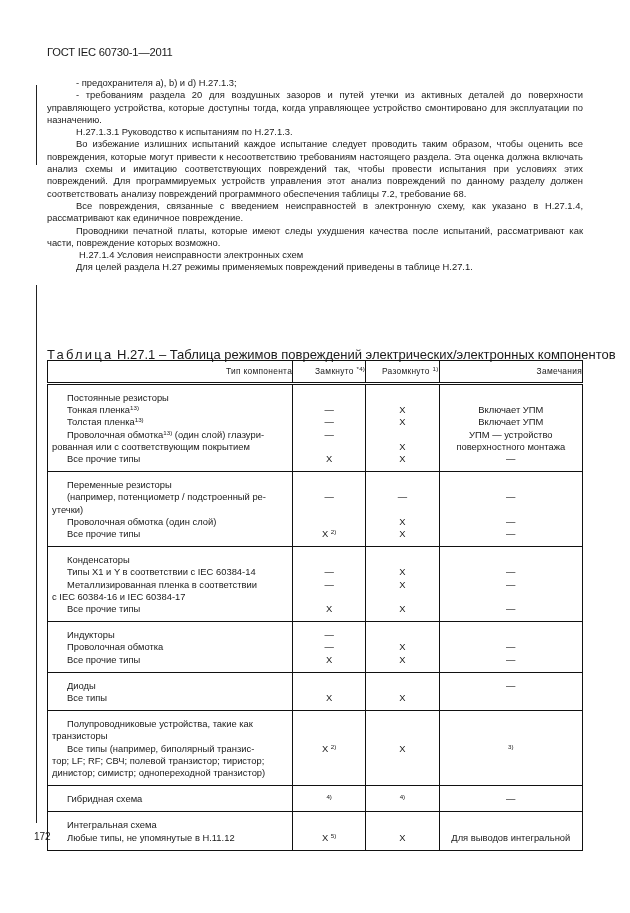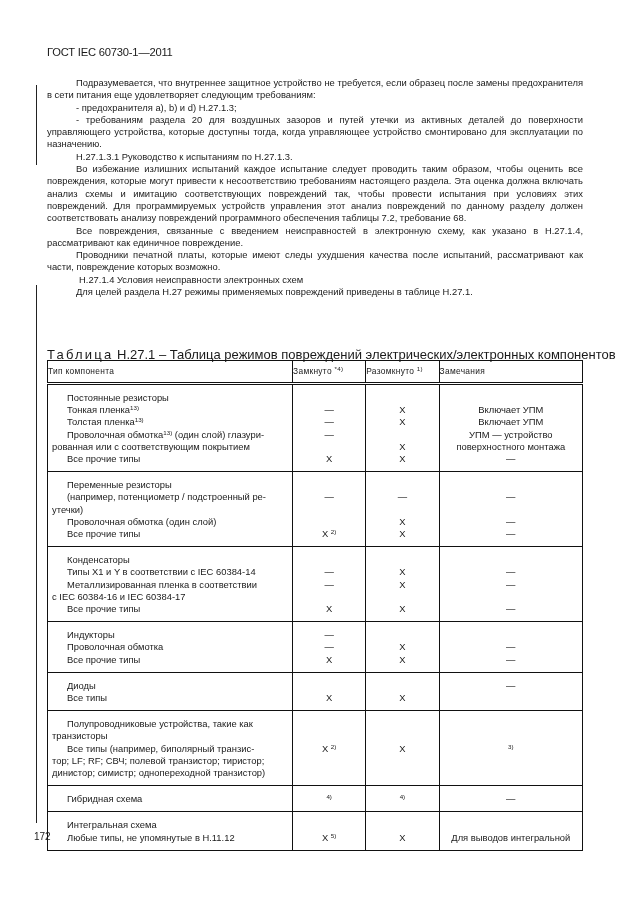--- a/index.html
+++ b/index.html
@@ -9,42 +9,41 @@
   .change-bar { position: absolute; left: 36px; width: 1px; background: #222; }
   .body-text { position: absolute; left: 47px; width: 536px; font-size: 9.4px; line-height: 12.3px; }
   .body-text p { margin: 0; text-align: justify; }
   .ind { text-indent: 29px; }
   .ind2 { text-indent: 32px; }
   .table-caption { position: absolute; left: 47px; top: 347px; font-size: 13px; }
   .table-caption .sp { letter-spacing: 2.2px; }
   table.fm { position: absolute; left: 47px; top: 360px; width: 536px; border-collapse: collapse;
              font-size: 9.4px; line-height: 12.2px; }
   table.fm td, table.fm th { border: 1px solid #111; vertical-align: top; padding: 0; }
-  table.fm th { font-weight: normal; font-size: 8.4px; letter-spacing: 0.3px; height: 21px; vertical-align: middle; text-align: left; border-bottom: 3px double #111; }
+  table.fm th { font-weight: normal; font-size: 8.4px; letter-spacing: 0.3px; height: 21px; vertical-align: middle; text-align: right; border-bottom: 3px double #111; }
   table.fm th sup, table.fm td sup { font-size: 6.2px; vertical-align: top; position: relative; top: -2px; }
   .c1 { width: 245px; }
   .c2 { width: 73px; }
   .c3 { width: 73px; }
   .c4 { width: 143px; }
   .cell-lines { padding: 7px 4px 6px 4px; }
   .ln { display: block; min-height: 12.2px; white-space: nowrap; }
   .ln.i { padding-left: 15px; }
   .ctr { text-align: center; }
   .page-num { position: absolute; left: 34px; top: 831px; font-size: 10px; }
 </style>
 </head>
 <body>
 
 <div class="header">ГОСТ IEC 60730-1—2011</div>
 
 <div class="change-bar" style="top:85px;height:80px;"></div>
 <div class="change-bar" style="top:285px;height:538px;"></div>
 
 <div class="body-text" style="top:77px;">
-  <p class="ind">Подразумевается, что внутреннее защитное устройство не требуется, если образец после замены предохранителя в сети питания еще удовлетворяет следующим требованиям:</p>
   <p class="ind">- предохранителя а), b) и d) H.27.1.3;</p>
   <p class="ind">- требованиям раздела 20 для воздушных зазоров и путей утечки из активных деталей до поверхности управляющего устройства, которые доступны тогда, когда управляющее устройство смонтировано для эксплуатации по назначению.</p>
   <p class="ind">H.27.1.3.1 Руководство к испытаниям по H.27.1.3.</p>
   <p class="ind">Во избежание излишних испытаний каждое испытание следует проводить таким образом, чтобы оценить все повреждения, которые могут привести к несоответствию требованиям настоящего раздела. Эта оценка должна включать анализ схемы и имитацию соответствующих повреждений так, чтобы провести испытания при условиях этих повреждений. Для программируемых устройств управления этот анализ повреждений по данному разделу должен соответствовать анализу повреждений программного обеспечения таблицы 7.2, требование 68.</p>
   <p class="ind">Все повреждения, связанные с введением неисправностей в электронную схему, как указано в H.27.1.4, рассматривают как единичное повреждение.</p>
   <p class="ind">Проводники печатной платы, которые имеют следы ухудшения качества после испытаний, рассматривают как части, повреждение которых возможно.</p>
   <p class="ind2">H.27.1.4 Условия неисправности электронных схем</p>
   <p class="ind">Для целей раздела H.27 режимы применяемых повреждений приведены в таблице H.27.1.</p>
 </div>
 

